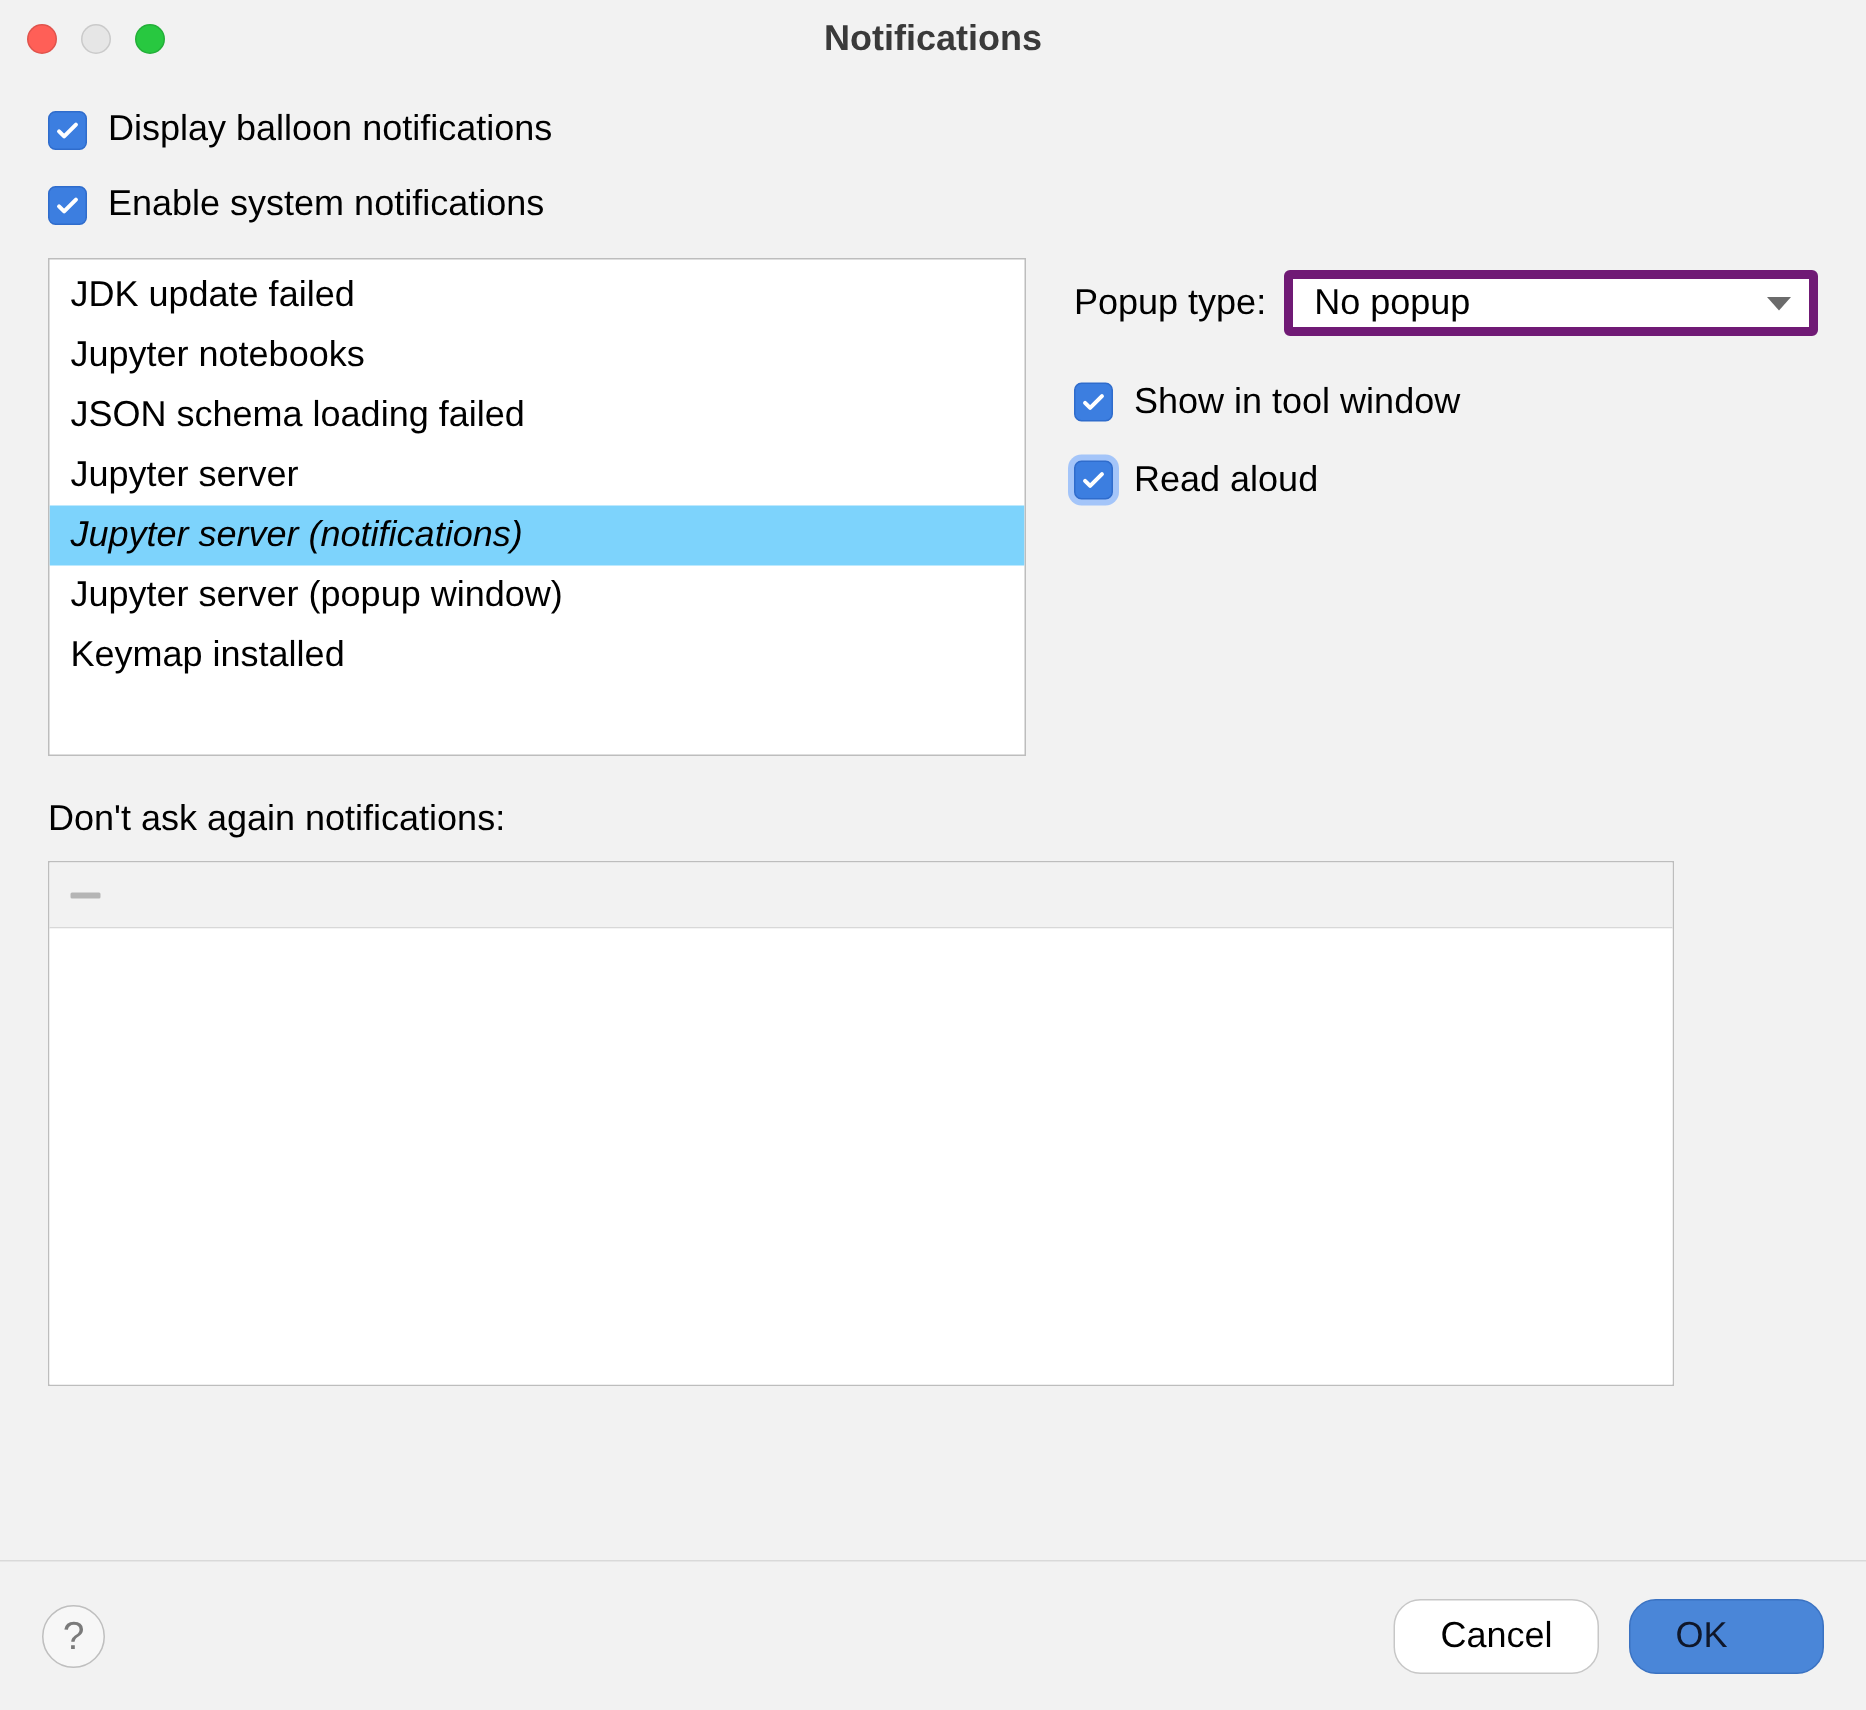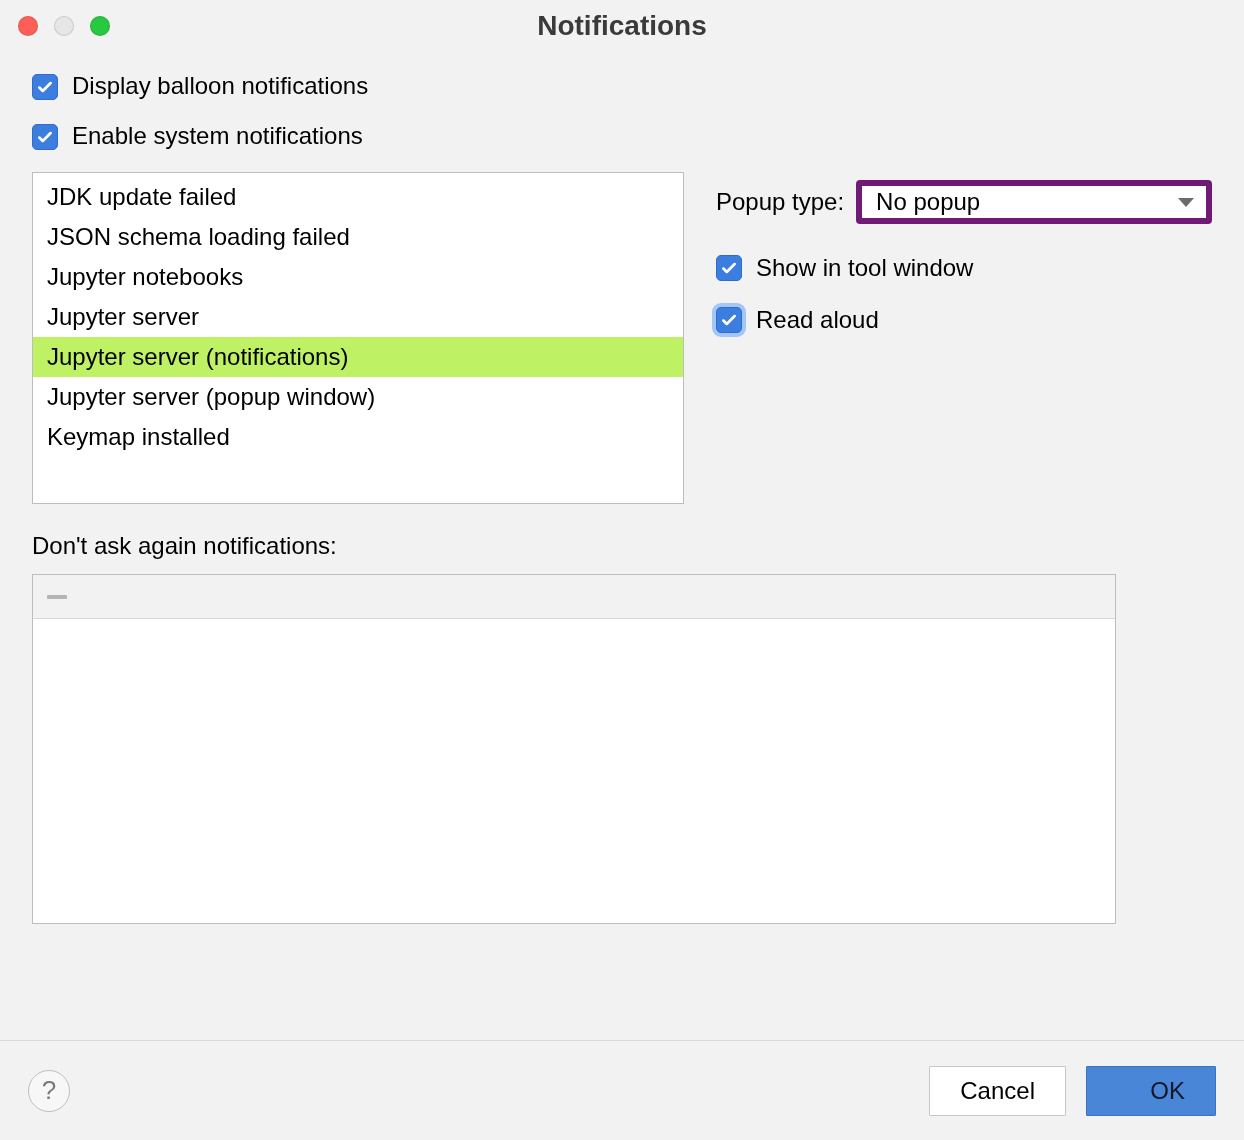--- a/index.html
+++ b/index.html
@@ -28,21 +28,21 @@
     .tl { width: 20px; height: 20px; border-radius: 50%; }
     .tl-close { background: #ff5f57; border: 1px solid rgba(0,0,0,0.12); }
     .tl-min { background: #e6e6e6; border: 1px solid rgba(0,0,0,0.12); }
     .tl-zoom { background: #28c840; border: 1px solid rgba(0,0,0,0.12); }
     .title {
       position: absolute;
       left: 0; right: 0;
       text-align: center;
       font-weight: 600;
       color: #3a3a3a;
-      font-size: 28px;
+      font-size: 24px;
       pointer-events: none;
     }
     .content {
       padding: 20px 32px 0 32px;
     }
     .cb-row {
       display: flex;
       align-items: flex-end;
       gap: 14px;
       margin-bottom: 22px;
@@ -71,21 +71,21 @@
       border: 1px solid #bdbdbd;
       overflow: hidden;
     }
     .list-inner { padding: 4px 0 0 0; }
     .list-item {
       padding: 4px 14px;
       font-size: 24px;
       line-height: 32px;
       white-space: nowrap;
     }
-    .list-item.selected { background: #bef264; }
+    .list-item.selected { background: #7dd3fc; font-style: italic; }
     .right-pane { flex: 1; padding-top: 8px; }
     .popup-row {
       display: flex;
       align-items: center;
       gap: 12px;
       margin-bottom: 30px;
     }
     .select {
       flex: 1;
       height: 44px;
@@ -152,24 +152,24 @@
       border: 1.5px solid #bfbfbf;
       background: #f7f7f7;
       display: flex; align-items: center; justify-content: center;
       color: #7a7a7a;
       font-size: 26px;
       font-weight: 500;
     }
     .footer-spacer { flex: 1; }
     .btn {
       height: 50px;
-      border-radius: 1px;
+      border-radius: 18px;
       font-size: 24px;
       padding: 0 30px;
-      display: flex; align-items: center; justify-content: flex-end;
+      display: flex; align-items: center; justify-content: flex-start;
       border: 1px solid #c7c7c7;
       background: #fff;
       margin-left: 20px;
       min-width: 130px;
     }
     .btn.primary {
       background: #4a86d8;
       border: 1px solid #3a72c2;
       color: #0f172a;
       min-width: 130px;
@@ -203,22 +203,22 @@
           <path d="M3 8.5l3 3 7-7" stroke="#fff" stroke-width="2.4" fill="none" stroke-linecap="round" stroke-linejoin="round"></path>
         </svg>
     </div>
     <span>Enable system notifications</span>
   </div>
 
   <div class="mid">
     <div class="listbox">
       <div class="list-inner">
         <div class="list-item">JDK update failed</div>
+        <div class="list-item">Jupyter notebooks</div>
         <div class="list-item">JSON schema loading failed</div>
-        <div class="list-item">Jupyter notebooks</div>
         <div class="list-item">Jupyter server</div>
         <div class="list-item selected">Jupyter server (notifications)</div>
         <div class="list-item">Jupyter server (popup window)</div>
         <div class="list-item">Keymap installed</div>
 
       </div>
     </div>
 
     <div class="right-pane">
       <div class="popup-row">

